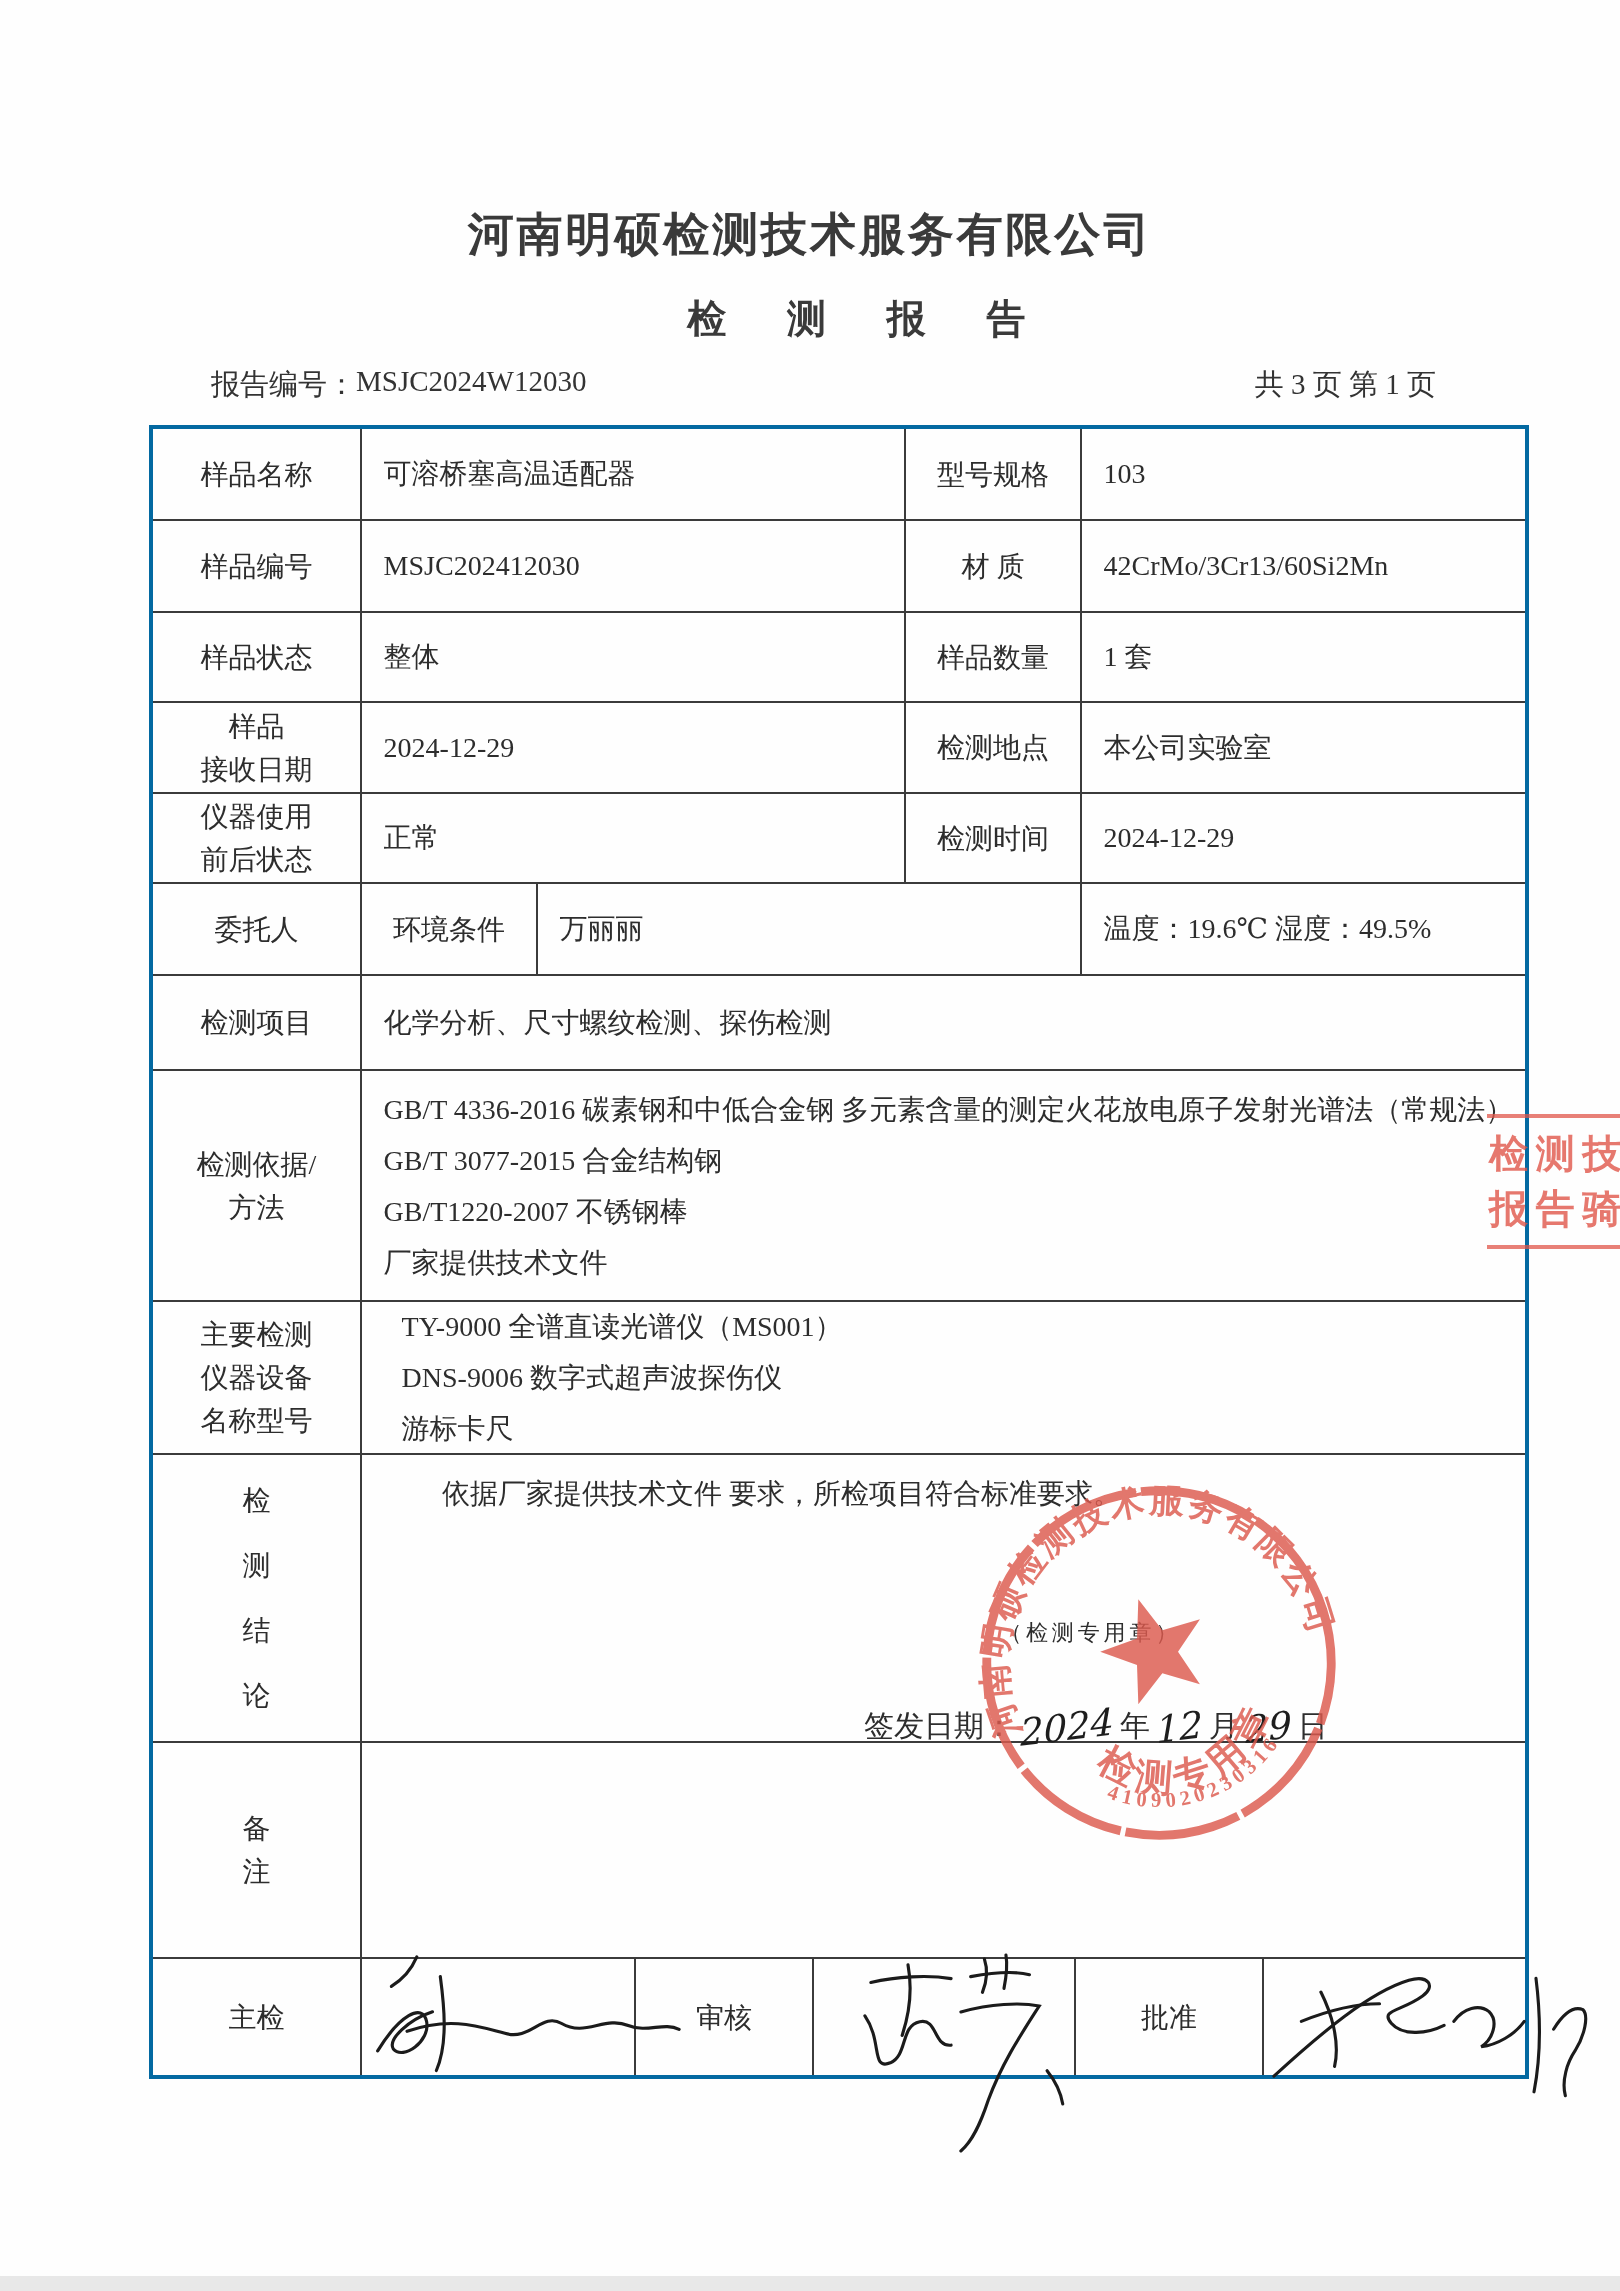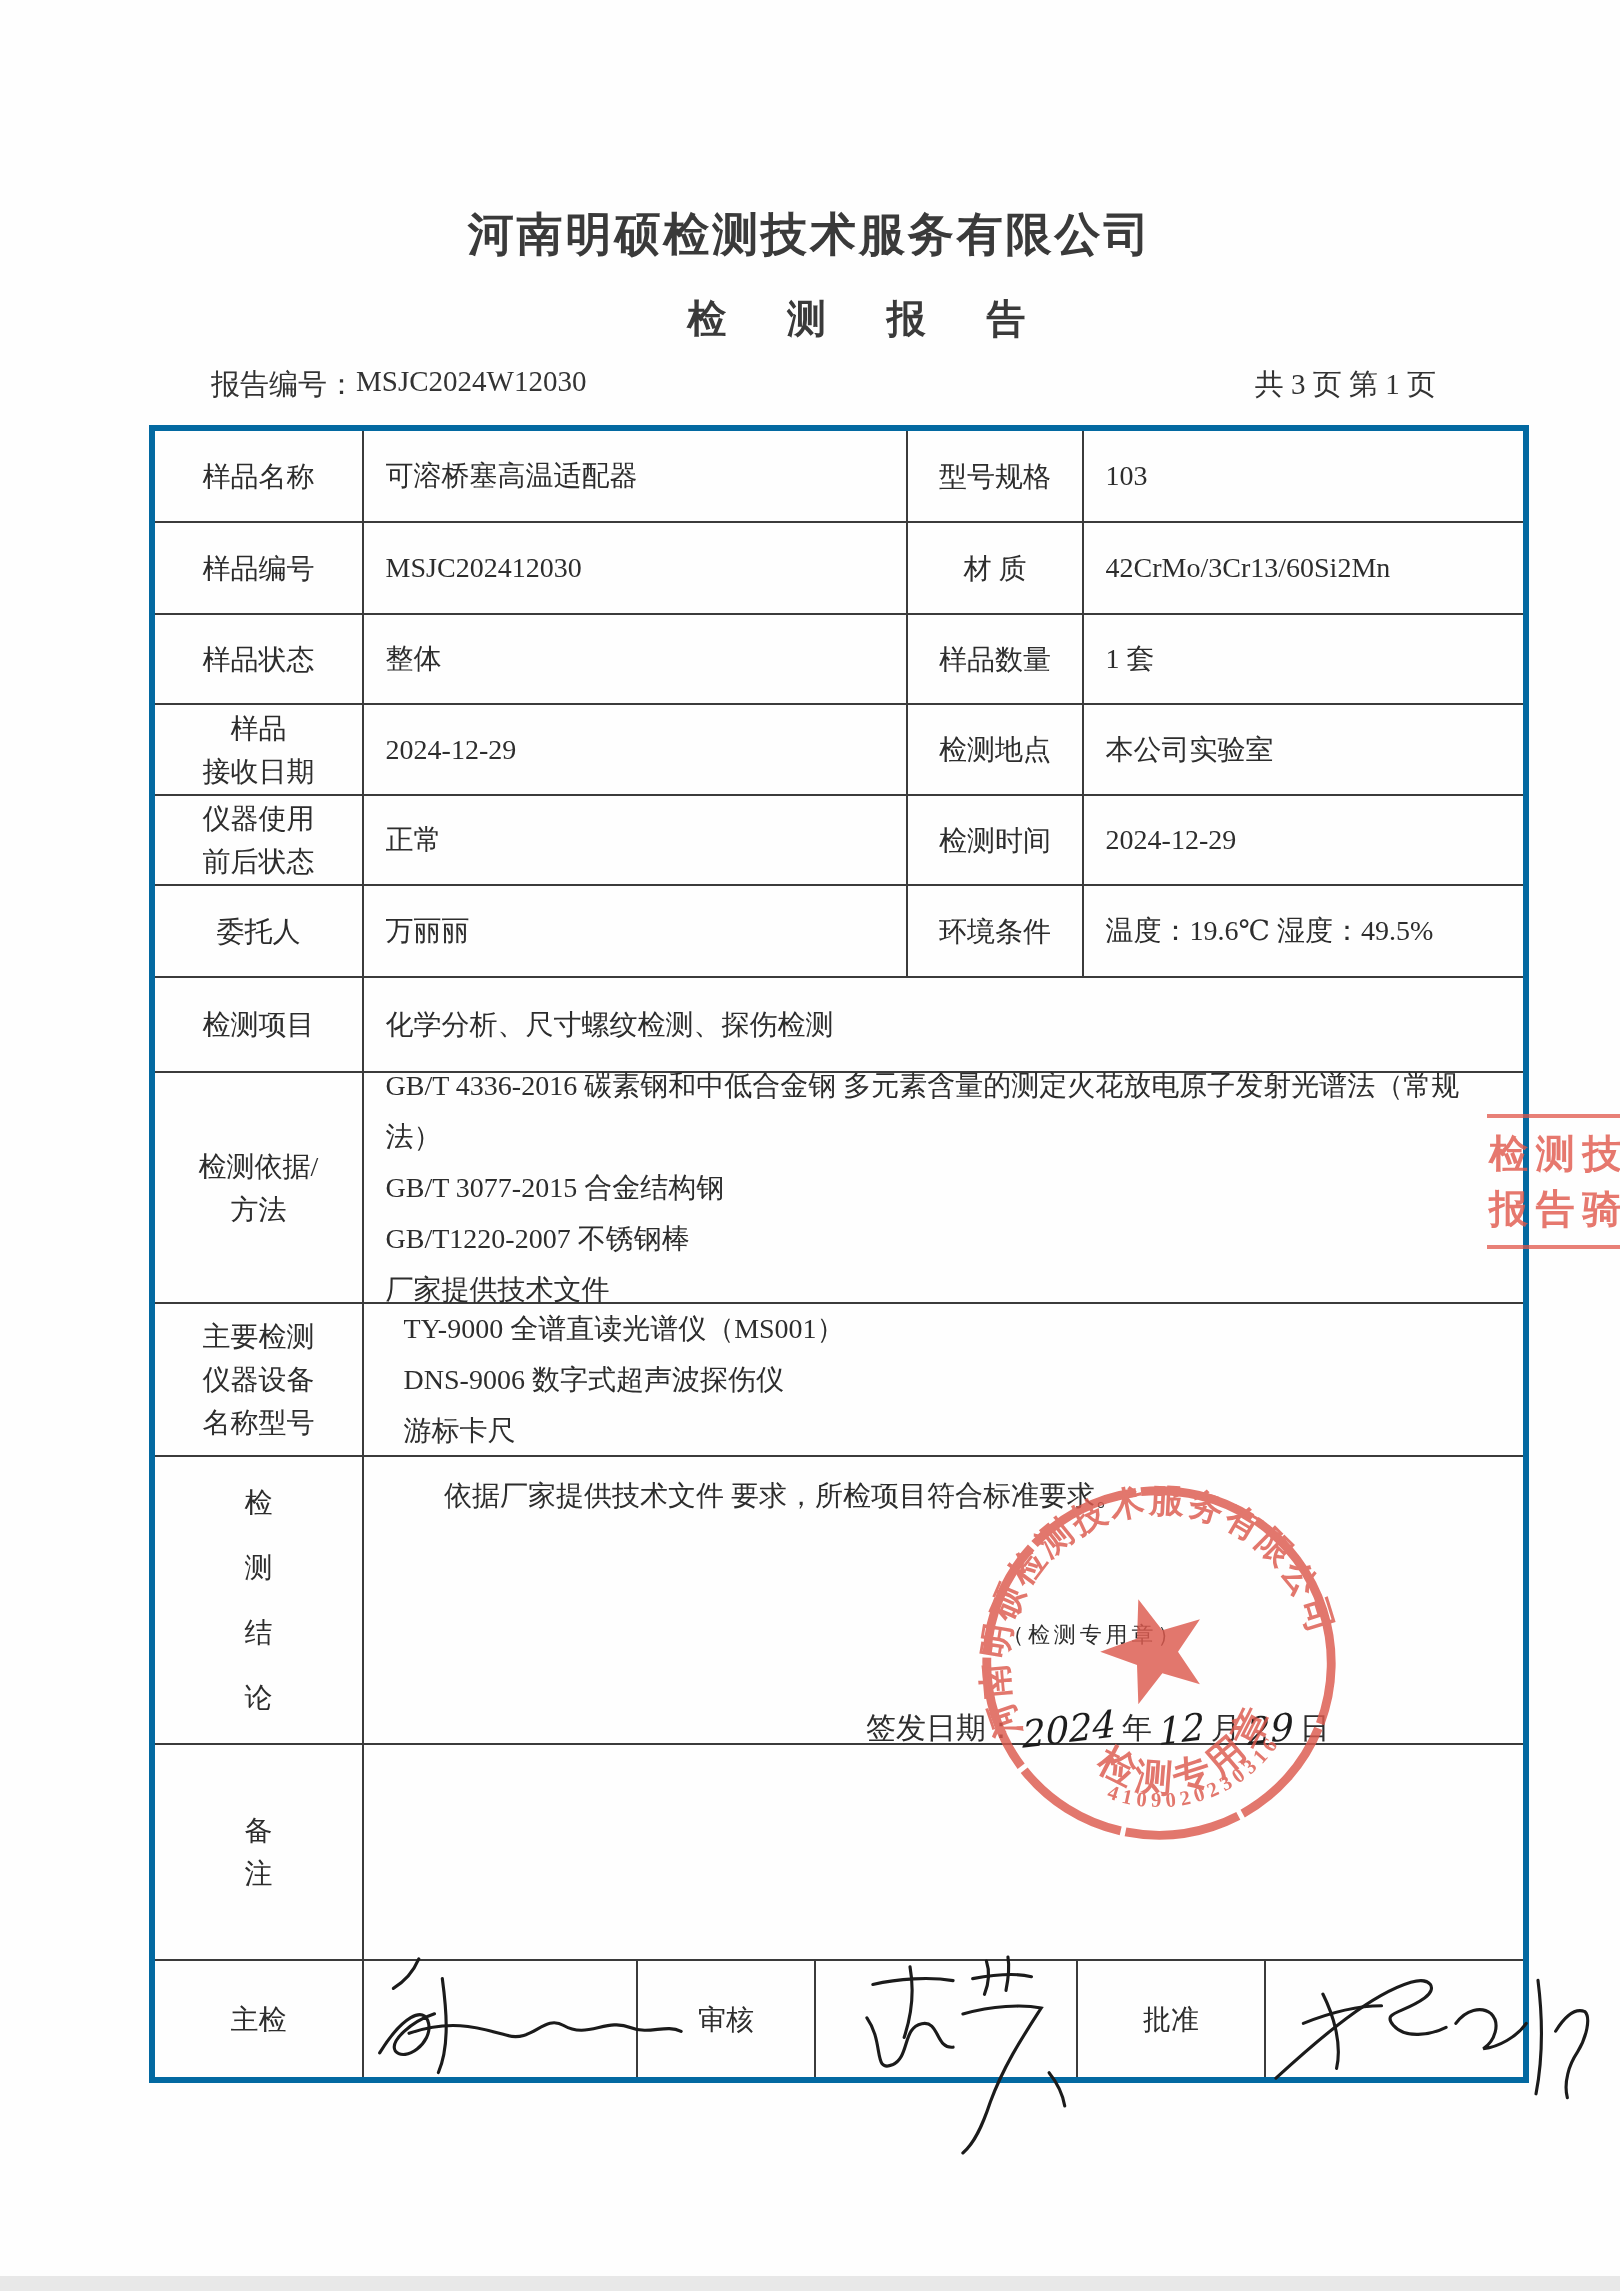--- a/index.html
+++ b/index.html
@@ -24,21 +24,21 @@
   }
   .report-meta{
     position:absolute;top:365px;left:211px;width:1225px;
     display:flex;justify-content:space-between;
     font-size:29px;color:#333;
   }
   .report-no{display:flex;}
   
   .report-table{
     position:absolute;left:149px;top:425px;width:1380px;
-    border:6px solid #0369a1;
+    border:4px solid #0369a1;
     box-sizing:border-box;
     font-size:28px;
   }
   .trow{display:flex;border-bottom:2px solid #3b3b3b;box-sizing:border-box;}
   .trow:last-child{border-bottom:none;}
   .tcell{
     border-right:2px solid #3b3b3b;box-sizing:border-box;
     display:flex;align-items:center;
     overflow:visible;position:relative;
   }
@@ -142,22 +142,22 @@
     <div class="trow h92">
       <div class="tcell lab c1">仪器使用
 前后状态</div>
       <div class="tcell val c2">正常</div>
       <div class="tcell lab c3">检测时间</div>
       <div class="tcell val c4">2024-12-29</div>
     </div>
 
     <div class="trow h94">
       <div class="tcell lab c1">委托人</div>
+      <div class="tcell lab c3">环境条件</div>
       <div class="tcell val c2">万丽丽</div>
-      <div class="tcell lab c3">环境条件</div>
       <div class="tcell val c4">温度：19.6℃   湿度：49.5%</div>
     </div>
 
     <div class="trow h97">
       <div class="tcell lab c1">检测项目</div>
       <div class="tcell val span3">化学分析、尺寸螺纹检测、探伤检测</div>
     </div>
 
     <div class="trow h236">
       <div class="tcell lab c1">检测依据/

